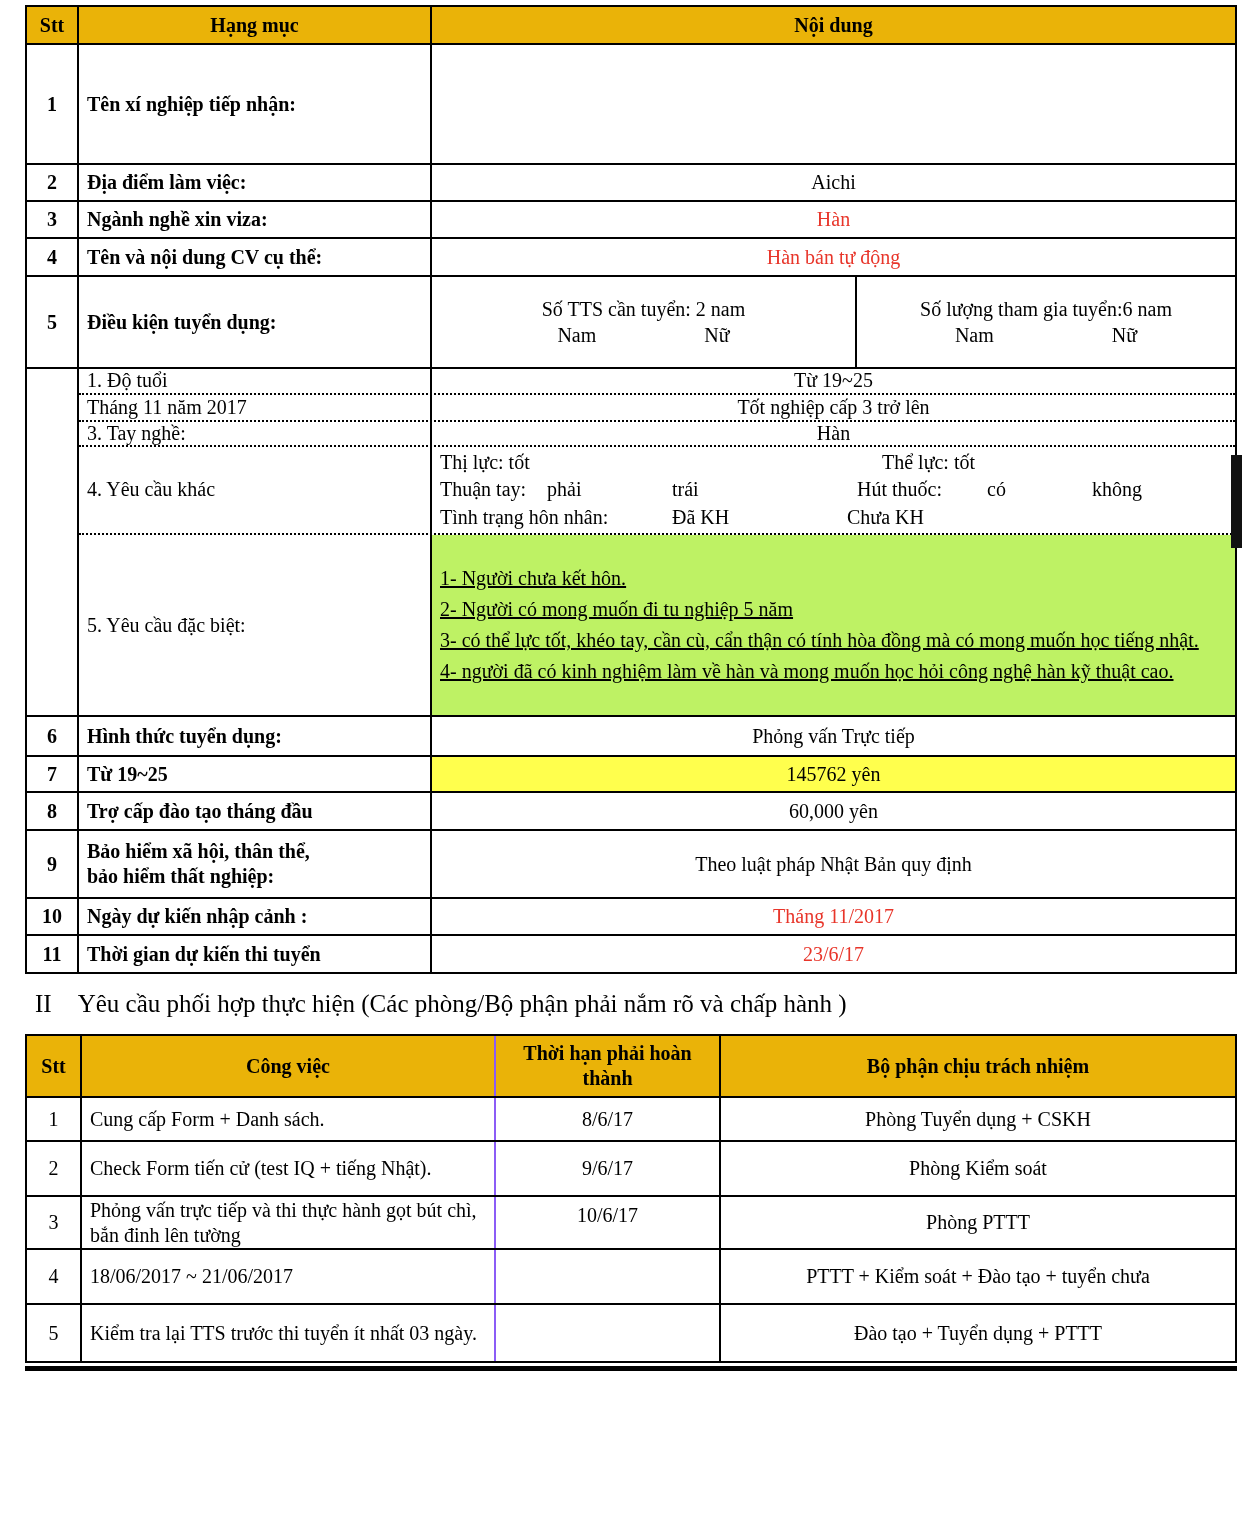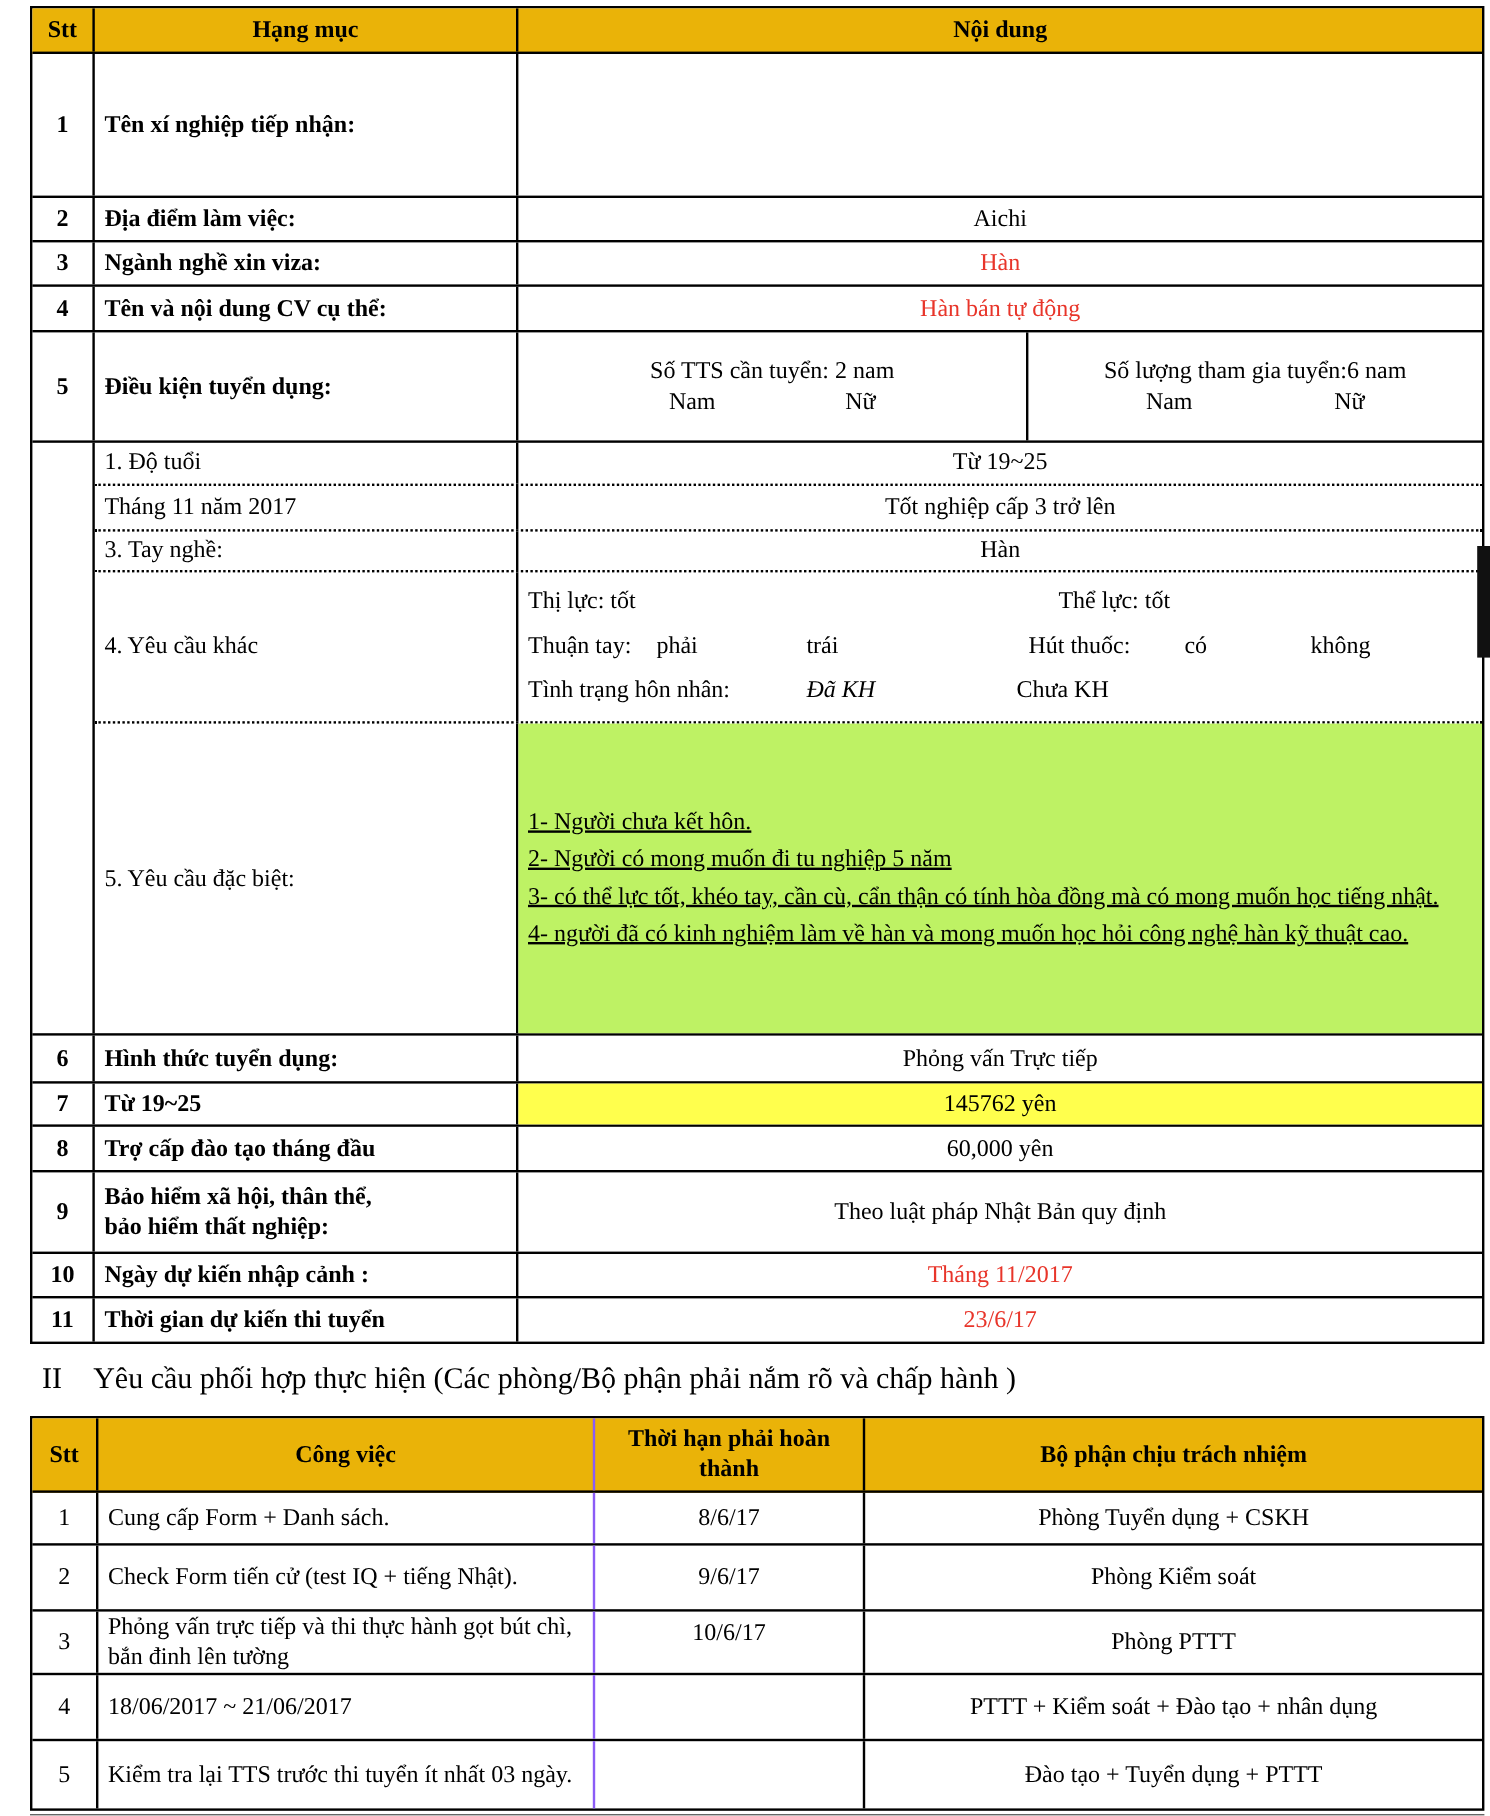--- a/index.html
+++ b/index.html
@@ -43,21 +43,21 @@
   .split-right { flex: 1; }
   .gender-line { display: flex; }
   .gl-left  { gap: 108px; }
   .gl-right { gap: 118px; }
 
   
   .other-req { flex: 1; display: flex; flex-direction: column; justify-content: space-evenly; padding-left: 8px; }
   .req-line { display: flex; align-items: baseline; }
   .req-line span { flex: none; }
   .w442 { width: 442px; } .w107 { width: 107px; } .w125 { width: 125px; } .w185 { width: 185px; }
-  .w130 { width: 130px; } .w105 { width: 105px; } .w232 { width: 232px; } .w175 { width: 175px; font-style: italic; }
+  .w130 { width: 130px; } .w105 { width: 105px; } .w232 { width: 232px; } .w175 { width: 175px; }
 
   
   .special-val { flex: 1; background: #bef264; display: flex; align-items: center; padding: 10px 14px 10px 8px; text-decoration: underline; }
   .special-text { white-space: pre-line; line-height: 1.55; text-align: left; }
 
   
   .sec2 { display: flex; margin: 16px 0 16px 35px; font-weight: normal; font-size: 25px; gap: 26px; align-items: baseline; }
 
   
   .t2-stt  { width: 55px;  flex: none; justify-content: center; border-right: 2px solid #000; }
@@ -121,21 +121,21 @@
         <div class="split-half split-right">
           <div>Số lượng tham gia tuyển:6 nam</div>
           <div class="gender-line gl-right">
             <span>Nam</span>
             <span>Nữ</span>
           </div>
         </div>
       </div>
     </div>
 
-    <div class="row" style="height:494px">
+    <div class="row" style="height:348px">
       <div class="cell c-stt"></div>
       <div class="subblock">
 
         <div class="subrow" style="height:36px">
           <div class="sub-label">1. Độ tuổi</div>
           <div class="sub-val">Từ 19~25</div>
         </div>
 
         <div class="subrow" style="height:38px">
           <div class="sub-label">Tháng 11  năm 2017</div>
@@ -254,21 +254,21 @@
       <div class="cell t2-stt">3</div>
       <div class="cell t2-task">Phỏng vấn trực tiếp và thi thực hành gọt bút chì, bắn đinh lên tường</div>
       <div class="cell t2-dl" style="align-items:flex-start; padding-top:6px">10/6/17</div>
       <div class="cell t2-dep">Phòng PTTT</div>
     </div>
 
     <div class="row" style="height:55px">
       <div class="cell t2-stt">4</div>
       <div class="cell t2-task">18/06/2017 ~ 21/06/2017</div>
       <div class="cell t2-dl"></div>
-      <div class="cell t2-dep">PTTT + Kiểm soát + Đào tạo + nhân dụng</div>
+      <div class="cell t2-dep">PTTT + Kiểm soát + Đào tạo + tuyển chưa</div>
     </div>
 
     <div class="row" style="height:56px">
       <div class="cell t2-stt">5</div>
       <div class="cell t2-task">Kiểm tra lại TTS trước thi tuyển ít nhất 03 ngày.</div>
       <div class="cell t2-dl"></div>
       <div class="cell t2-dep">Đào tạo + Tuyển dụng + PTTT</div>
     </div>
 
   </div>

